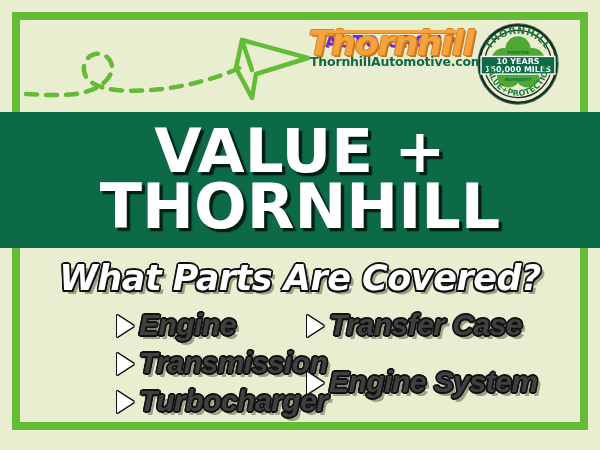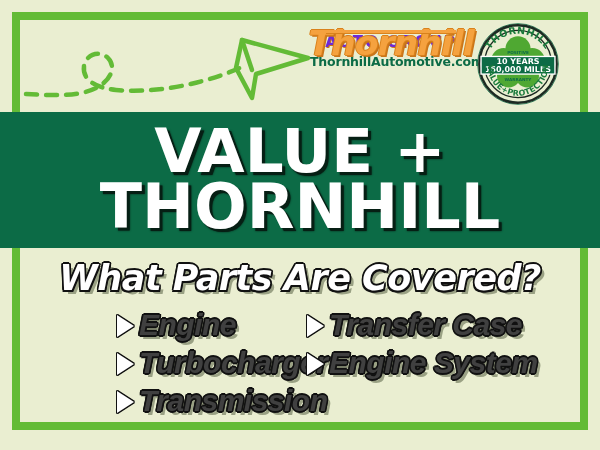--- a/index.html
+++ b/index.html
@@ -108,21 +108,21 @@
   }
 
   
   .parts{
     position:absolute;left:0;top:306px;width:600px;height:118px;
     z-index:6;
     display:flex;justify-content:center;align-items:flex-start;
   }
   .col{display:flex;flex-direction:column;}
   .col-left{width:240px;padding-left:62px;box-sizing:border-box;}
-  .col-right{width:250px;padding-left:12px;box-sizing:border-box;}
+  .col-right{width:250px;padding-left:12px;box-sizing:border-box;gap:19px;}
 
   .part{
     display:flex;align-items:center;
     height:38px;
   }
   .tri{
     width:0;height:0;flex:0 0 auto;
     border-top:11px solid transparent;
     border-bottom:11px solid transparent;
     border-left:17px solid #ffffff;
@@ -209,25 +209,25 @@
   </div>
 
   <div class="parts">
     <div class="col col-left">
       <div class="part">
         <span class="tri"></span>
         <span class="part-label">Engine</span>
       </div>
       <div class="part">
         <span class="tri"></span>
+        <span class="part-label">Transmission</span>
+      </div>
+      <div class="part">
+        <span class="tri"></span>
         <span class="part-label">Turbocharger</span>
-      </div>
-      <div class="part">
-        <span class="tri"></span>
-        <span class="part-label">Transmission</span>
       </div>
     </div>
     <div class="col col-right">
       <div class="part">
         <span class="tri"></span>
         <span class="part-label">Transfer Case</span>
       </div>
       <div class="part">
         <span class="tri"></span>
         <span class="part-label">Engine System</span>

